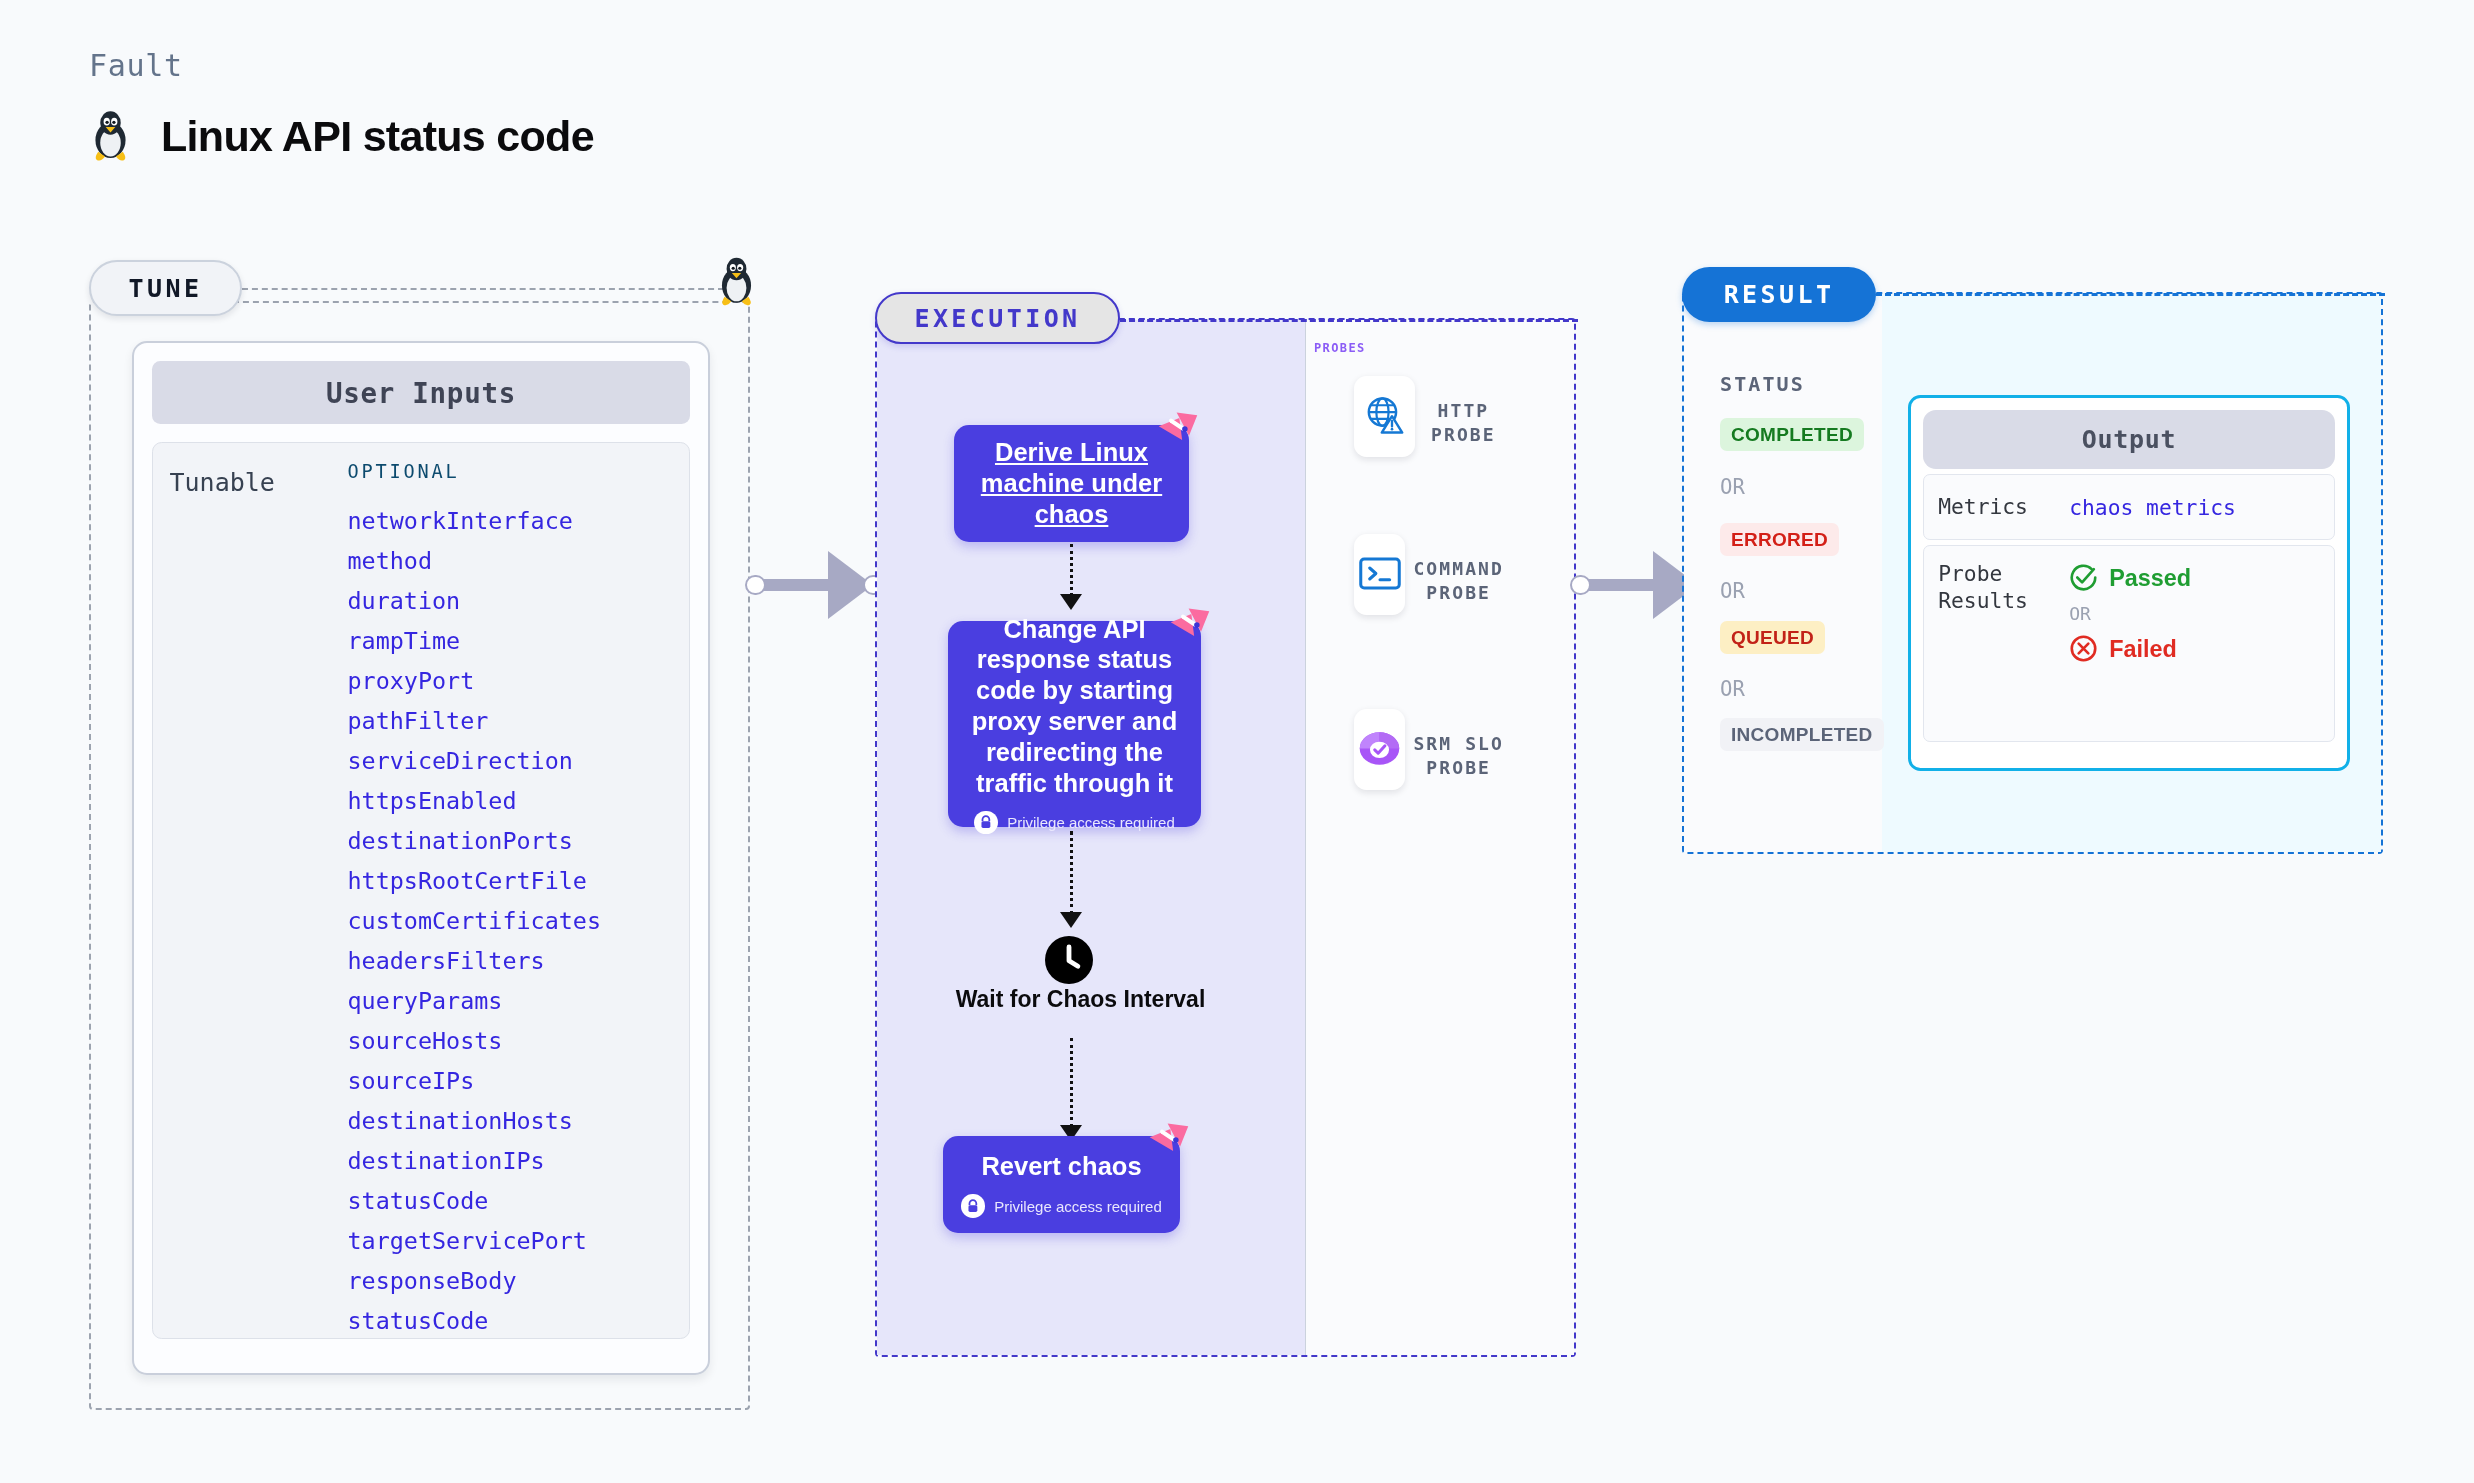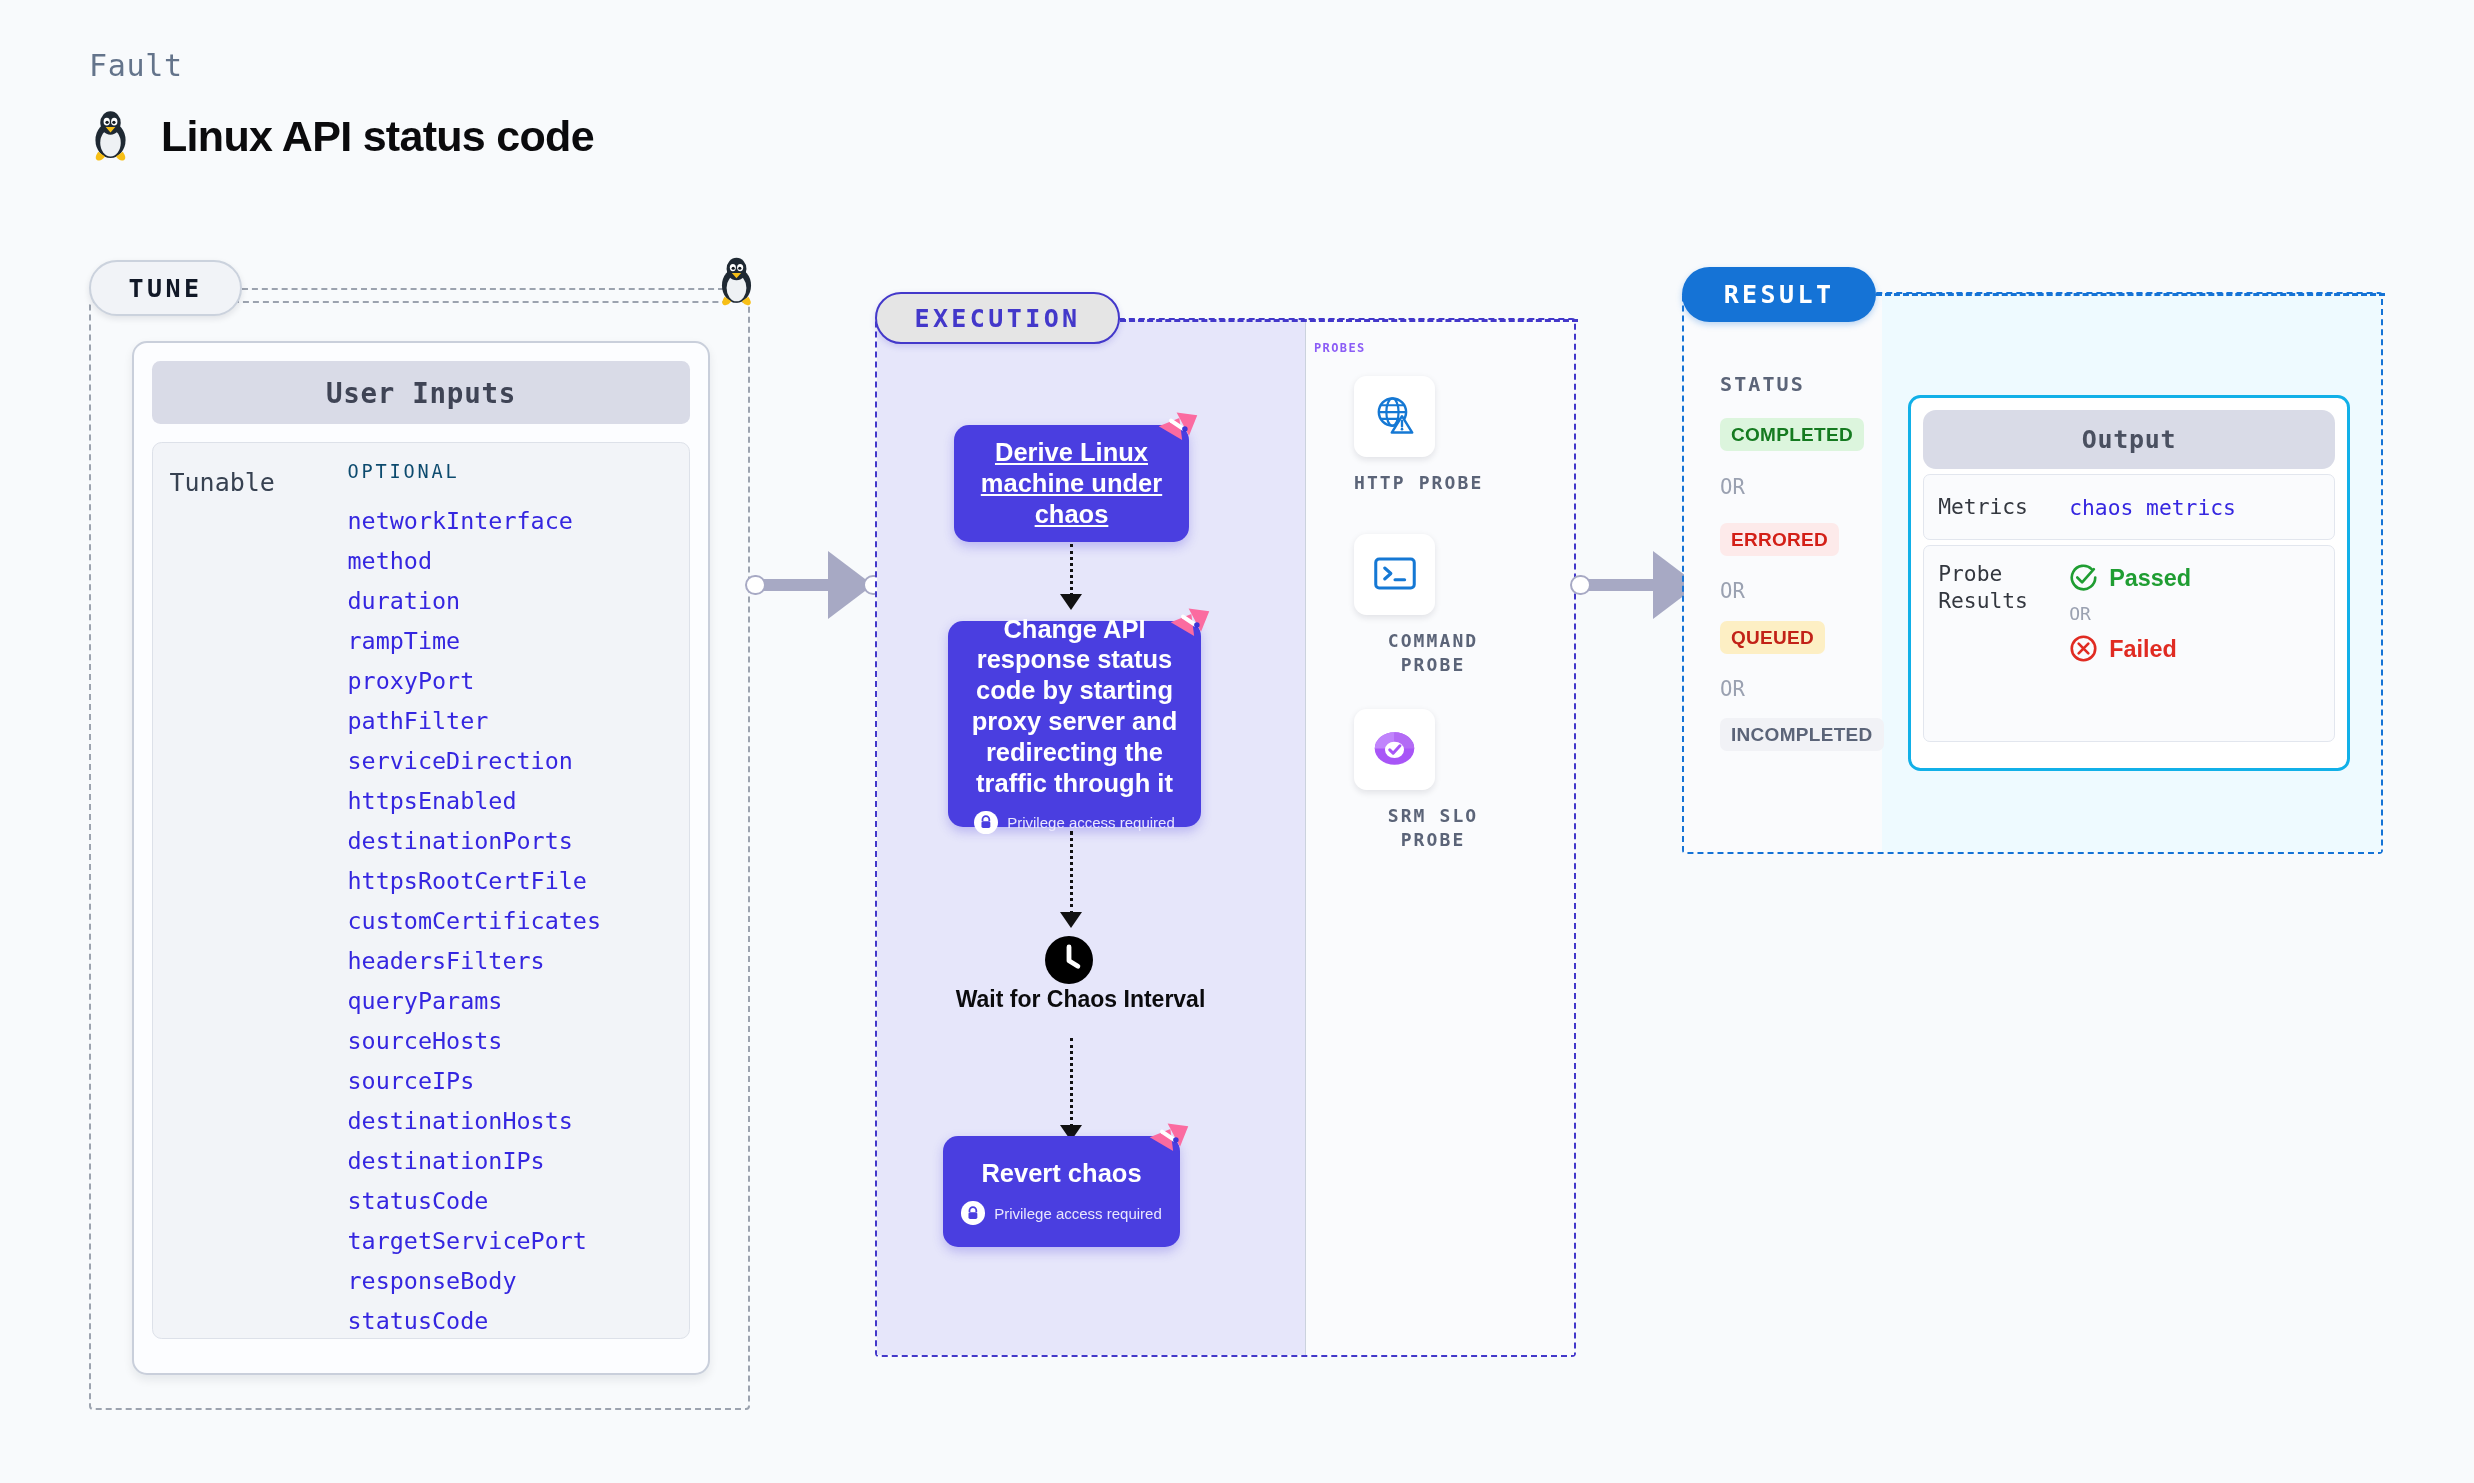--- a/index.html
+++ b/index.html
@@ -149,21 +149,21 @@
     position: absolute; left: 929px; top: 985px; width: 303px;
     text-align: center; font-size: 23px; font-weight: 700; color: #0b0b0d; line-height: 1.22;
   }
 
   
   #probes-label {
     position: absolute; left: 1314px; top: 341px;
     font-family: "DejaVu Sans Mono", monospace;
     font-size: 12px; color: #8b5cf6; letter-spacing: 1.4px; font-weight: 700;
   }
-  .probe-item { position: absolute; width: 158px; display: flex; flex-direction: column; align-items: flex-start; }
+  .probe-item { position: absolute; width: 158px; display: flex; flex-direction: row; align-items: center; }
   .probe-card {
     width: 81px; height: 81px; background: #ffffff; border-radius: 12.4px;
     display: flex; align-items: center; justify-content: center;
     box-shadow: 0 2.1px 6.9px rgba(15,23,42,.10);
   }
   .probe-name {
     margin-top: 13.8px; text-align: center;
     font-family: "DejaVu Sans Mono", monospace;
     font-size: 18px; font-weight: 700; color: #5b6478; letter-spacing: 2.1px; line-height: 1.35;
   }
@@ -366,21 +366,21 @@
       <path d="M35 16 V36 L48 44" stroke="#ffffff" stroke-width="7" fill="none" stroke-linecap="round" stroke-linejoin="round"></path>
     </svg>
   </div>
   <div id="wait-label">Wait for Chaos Interval</div>
 
   <div class="dotted-arrow" style="left:1060px; top:1038px; width:22px; height:110px;">
     <div class="dotted-line" style="left:9.6px; top:0; height:89px;"></div>
     <div class="dot-head" style="left:0px; top:87px;"></div>
   </div>
 
-  <div class="flow-node" style="left:943px; top:1136px; width:237px; height:111px;">
+  <div class="flow-node" style="left:943px; top:1136px; width:237px; height:97px;">
     <span class="corner-ribbon">
       <svg width="44" height="40" viewBox="0 0 64 58">
         <path d="M30 2 L60 6 L48 36 Z" fill="#fb6ba0"></path>
         <path d="M4 22 L34 10 L38 42 Z" fill="#fb6ba0"></path>
         <path d="M22 14 L40 26" stroke="#ffffff" stroke-width="6" stroke-linecap="round"></path>
         <circle cx="42" cy="26" r="4" fill="#3b36d6"></circle>
       </svg>
     </span>
     <div class="node-text">Revert chaos</div>
     <div class="priv-row">

